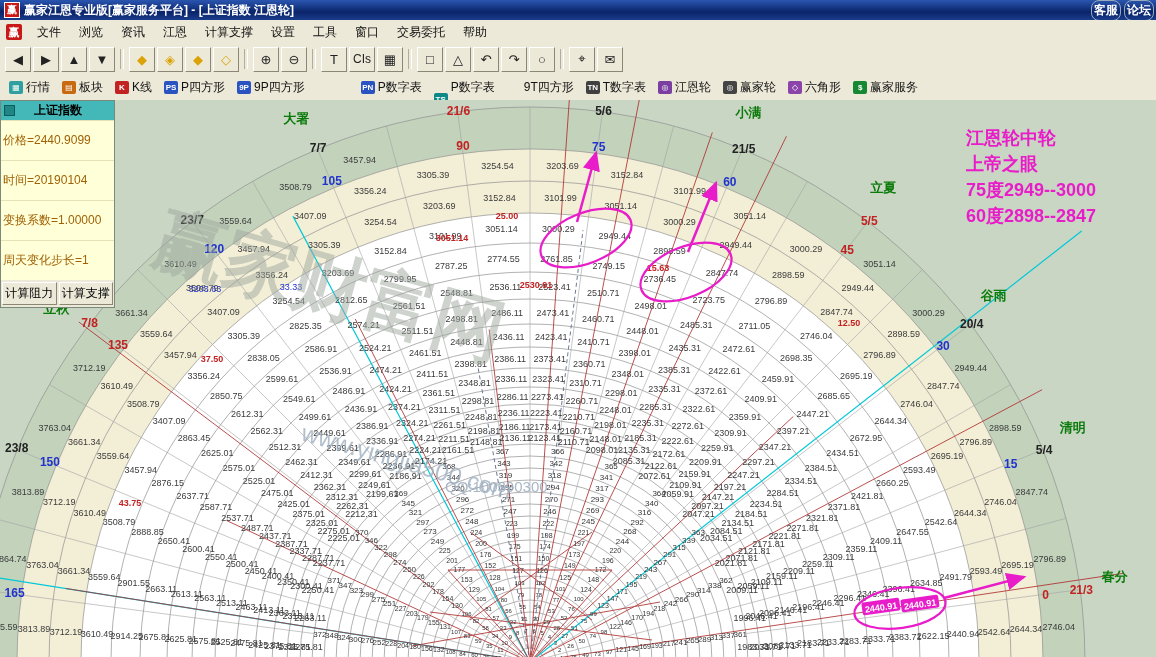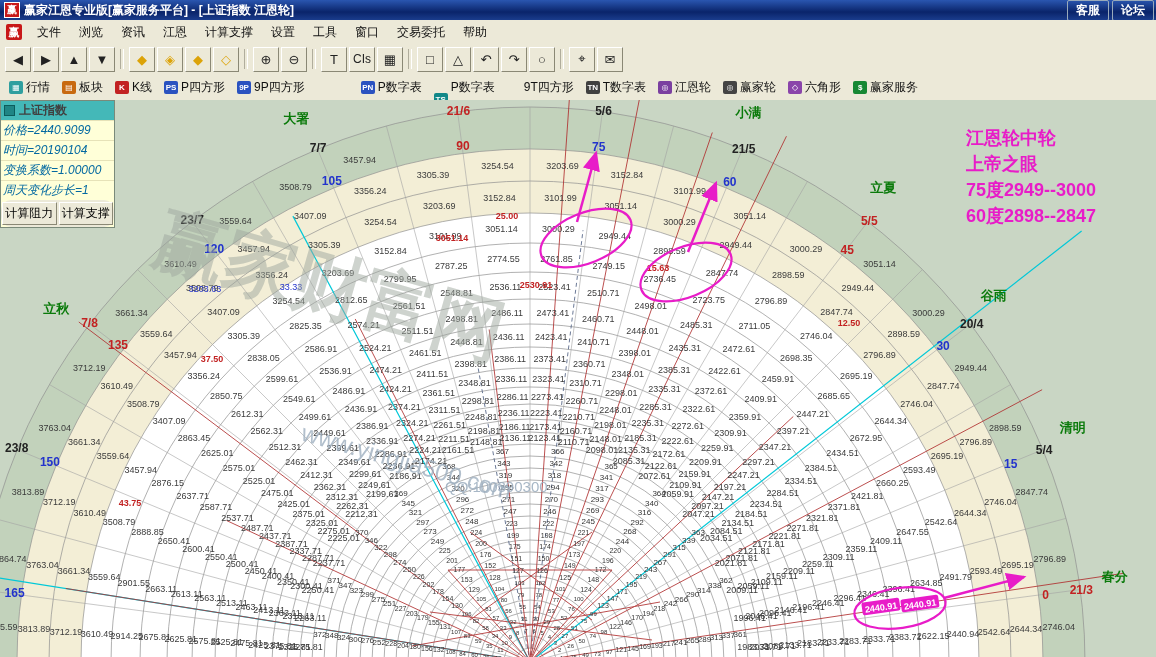--- a/index.html
+++ b/index.html
@@ -5,22 +5,22 @@
   html,body{margin:0;padding:0;}
   body{width:1156px;height:657px;overflow:hidden;position:relative;
        font-family:"Liberation Sans","DejaVu Sans",sans-serif;background:#c9d6c4;}
   
   .titlebar{position:absolute;top:0;left:0;width:1156px;height:20px;
     background:linear-gradient(#2a56b0,#0a246a 60%,#1a3c8c);display:flex;align-items:center;
     color:#fff;font-size:12px;font-weight:bold;}
   .titlebar .appicon{width:14px;height:14px;background:#c81818;color:#fff;font-size:10px;
     display:flex;align-items:center;justify-content:center;margin:0 4px;border:1px solid #fff;}
   .titlebar .tbtns{margin-left:auto;display:flex;gap:3px;padding-right:2px;}
-  .titlebar .tbtn{font-size:12px;font-weight:bold;color:#fff;padding:1px 8px;border:1px solid #9ab;
-    border-radius:2px;cursor:pointer;}
+  .titlebar .tbtn{font-size:12px;font-weight:bold;color:#fff;padding:1px 2px;border:1px solid #9ab;
+    border-radius:8px;cursor:pointer;}
   
   .menubar{position:absolute;top:20px;left:0;width:1156px;height:24px;background:#ece9d8;
     border-bottom:1px solid #c6c3b4;display:flex;align-items:center;font-size:12px;color:#111;}
   .menubar .logo{width:16px;height:16px;background:#c81818;color:#fff;font-size:11px;font-weight:bold;
     display:flex;align-items:center;justify-content:center;margin:0 6px;border-radius:2px;}
   .menubar .mitem{padding:10px 9px;cursor:pointer;}
   
   .toolbar{position:absolute;top:44px;left:0;width:1156px;height:30px;background:#ece9d8;
     border-bottom:1px solid #b9b6a7;display:flex;align-items:center;padding-left:4px;}
   .tool{width:24px;height:23px;margin:0 1px;background:#ece9d8;border:1px solid;
@@ -31,24 +31,24 @@
   .tsep{width:2px;height:20px;border-left:1px solid #b0ad9c;border-right:1px solid #fff;margin:0 4px;}
   
   .ribbon{position:absolute;top:74px;left:0;width:1156px;height:26px;background:#ece9d8;
     border-bottom:1px solid #98a08c;display:flex;align-items:center;font-size:12px;color:#111;padding-left:4px;}
   .ritem{display:flex;align-items:center;padding:2px 5px;margin-right:2px;cursor:pointer;white-space:nowrap;}
   .rbadge{display:inline-flex;align-items:center;justify-content:center;width:14px;height:13px;
     border-radius:2px;color:#fff;font-size:8px;font-weight:bold;margin-right:3px;}
   
   .panel{position:absolute;top:100px;left:0;width:113px;border:1px solid #7a8a7a;background:#ffffd8;
     font-size:12px;z-index:5;}
-  .panel .phead{background:#44b8b8;color:#404040;font-weight:bold;padding:1px 3px;display:flex;align-items:center;}
+  .panel .phead{background:#44b8b8;color:#000000;font-weight:bold;padding:1px 3px;display:flex;align-items:center;gap:15px;}
   .panel .phead .picon{width:9px;height:9px;background:#1f8585;margin-right:4px;border:1px solid #0c5c5c;}
-  .panel .prow{padding:1px 2px;color:#0369a1;border-top:1px solid #e6e2b8;white-space:nowrap;overflow:hidden;font-style:italic;}
-  .panel .pbtns{display:flex;background:#ece9d8;padding:2px 1px;gap:2px;border-radius:10px;}
+  .panel .prow{padding:11px 2px;color:#a16207;border-top:1px solid #e6e2b8;white-space:nowrap;overflow:hidden;}
+  .panel .pbtns{display:flex;background:#ece9d8;padding:2px 1px;gap:2px;}
   .panel .pbtn{flex:1;font-size:12px;background:#ece9d8;border:1px solid;border-color:#fff #8a8875 #8a8875 #fff;
     padding:2px 0;text-align:center;cursor:pointer;white-space:nowrap;}
   
   #wheel-wrap{position:absolute;top:100px;left:0;width:1156px;height:557px;}
   svg text{font-family:"Liberation Sans","DejaVu Sans",sans-serif;}
 </style>
 </head>
 <body>
 
 <div class="titlebar">

